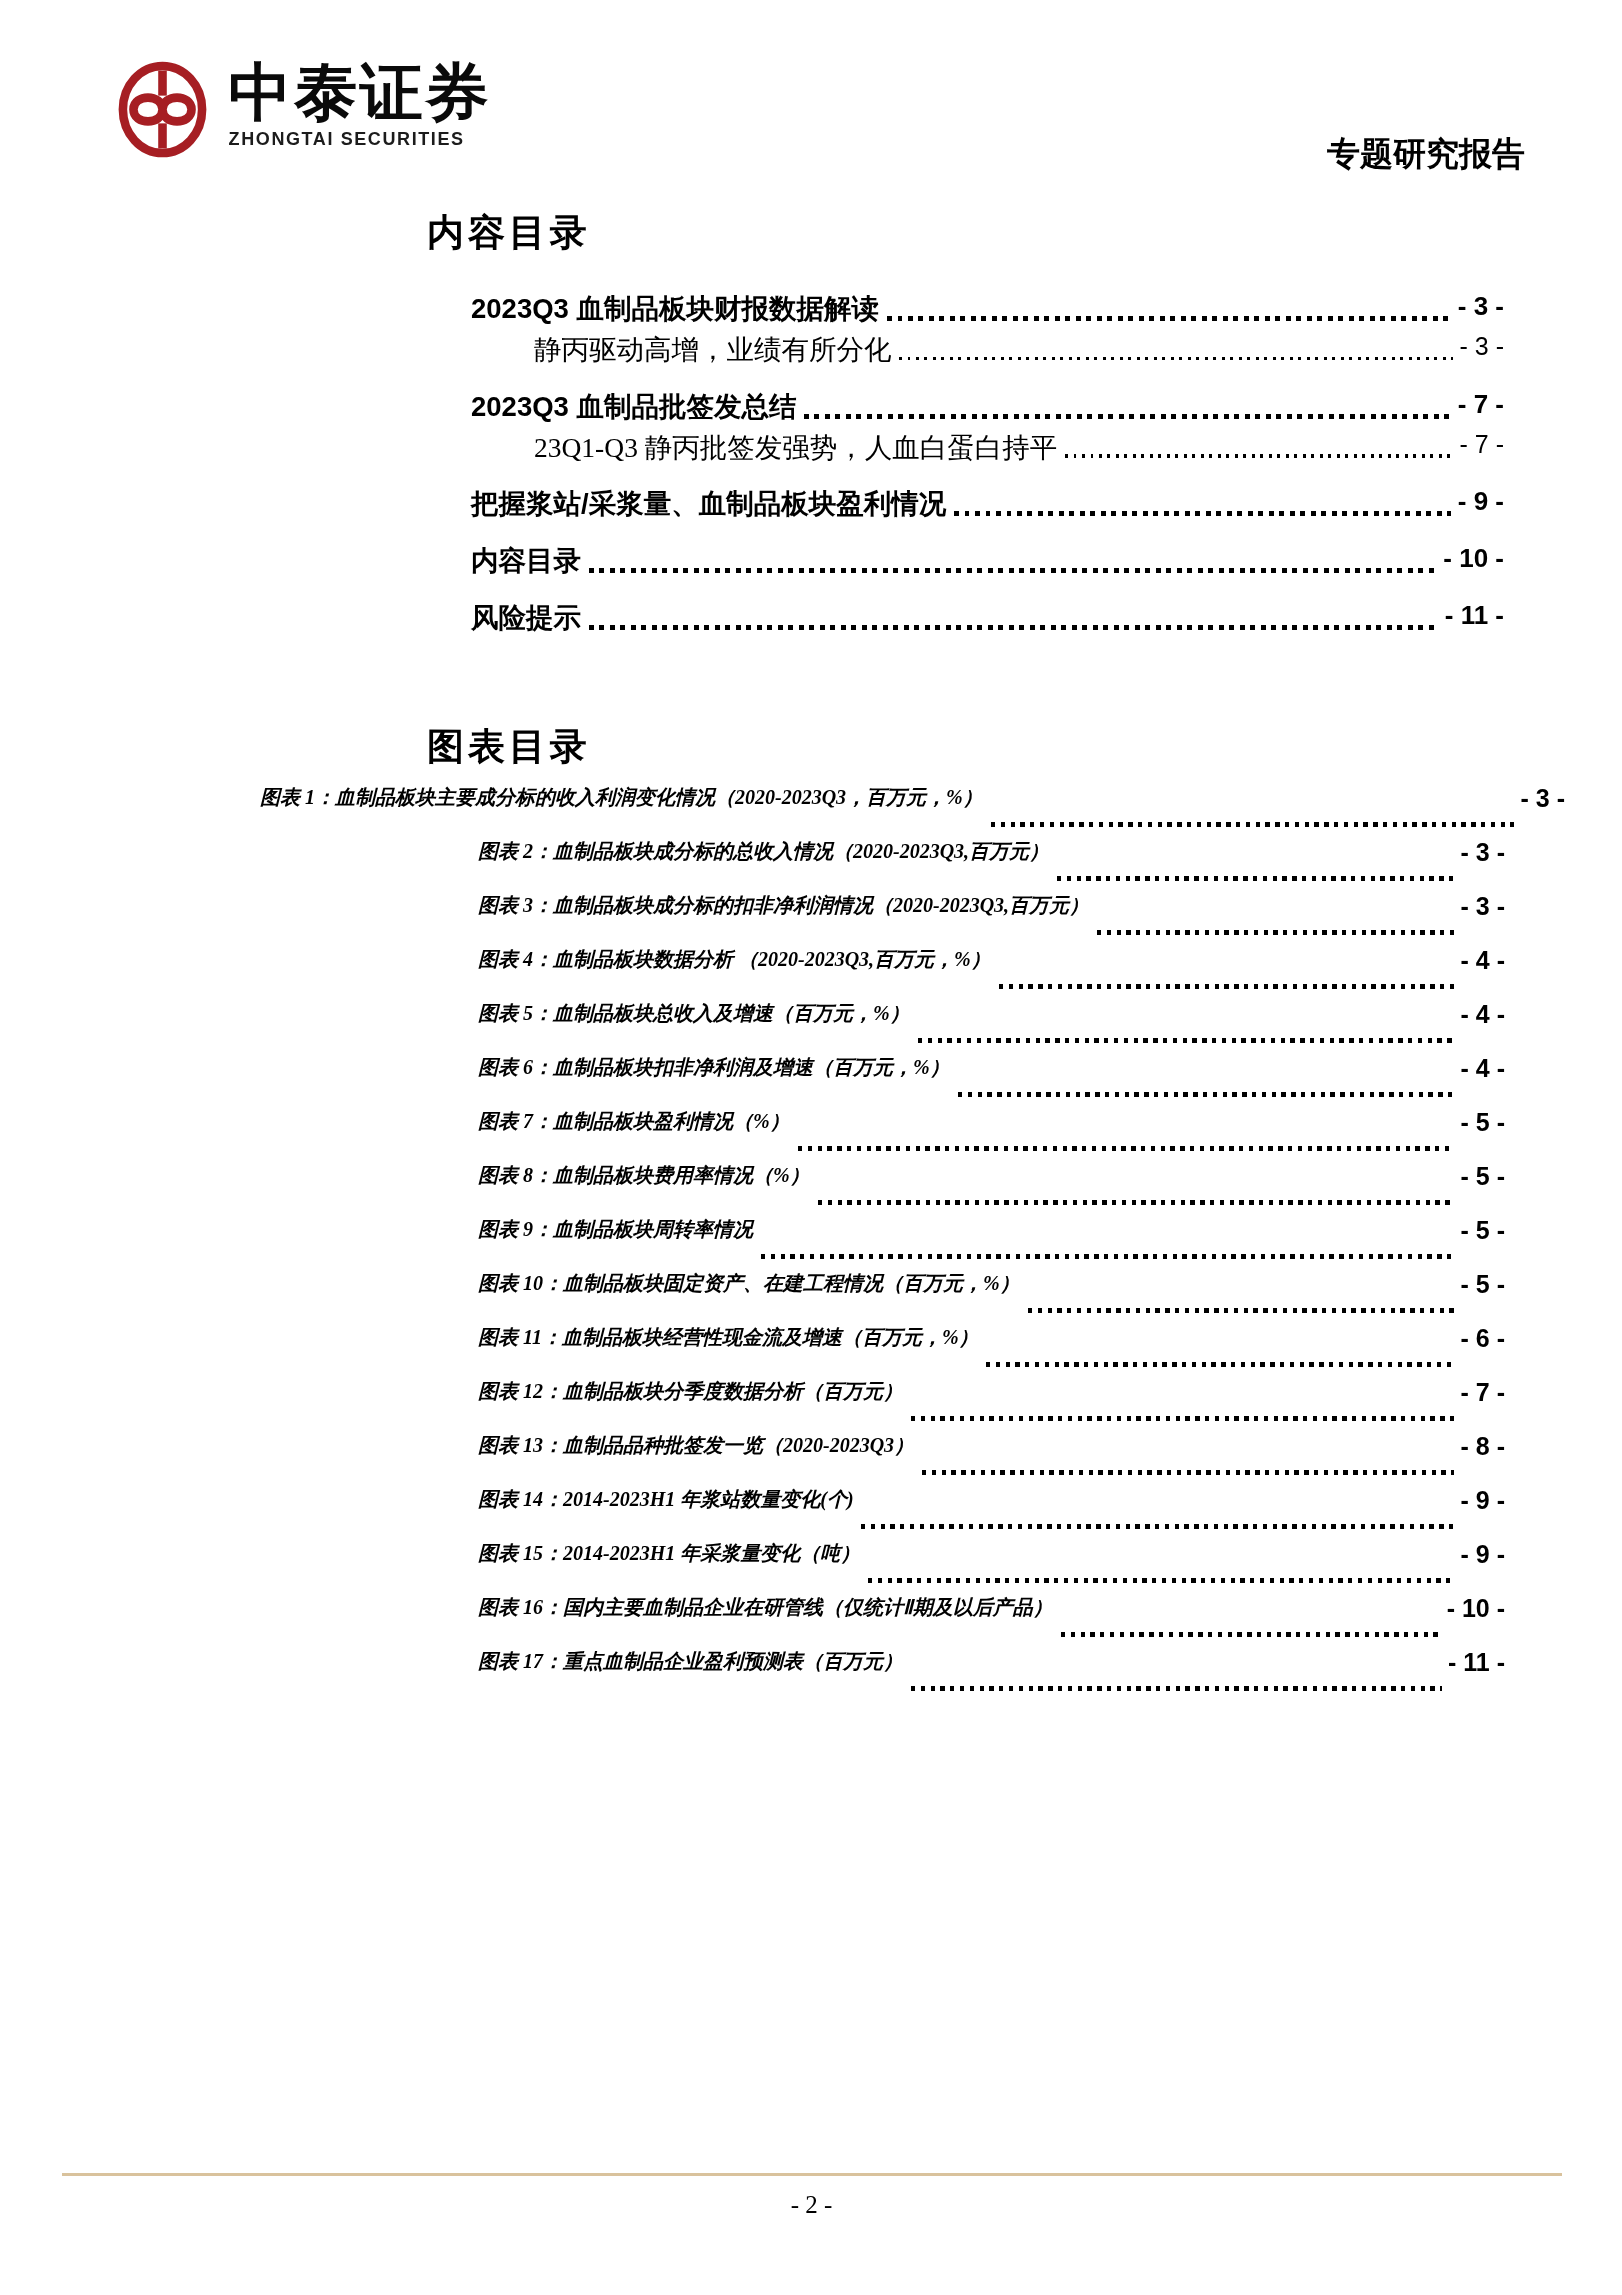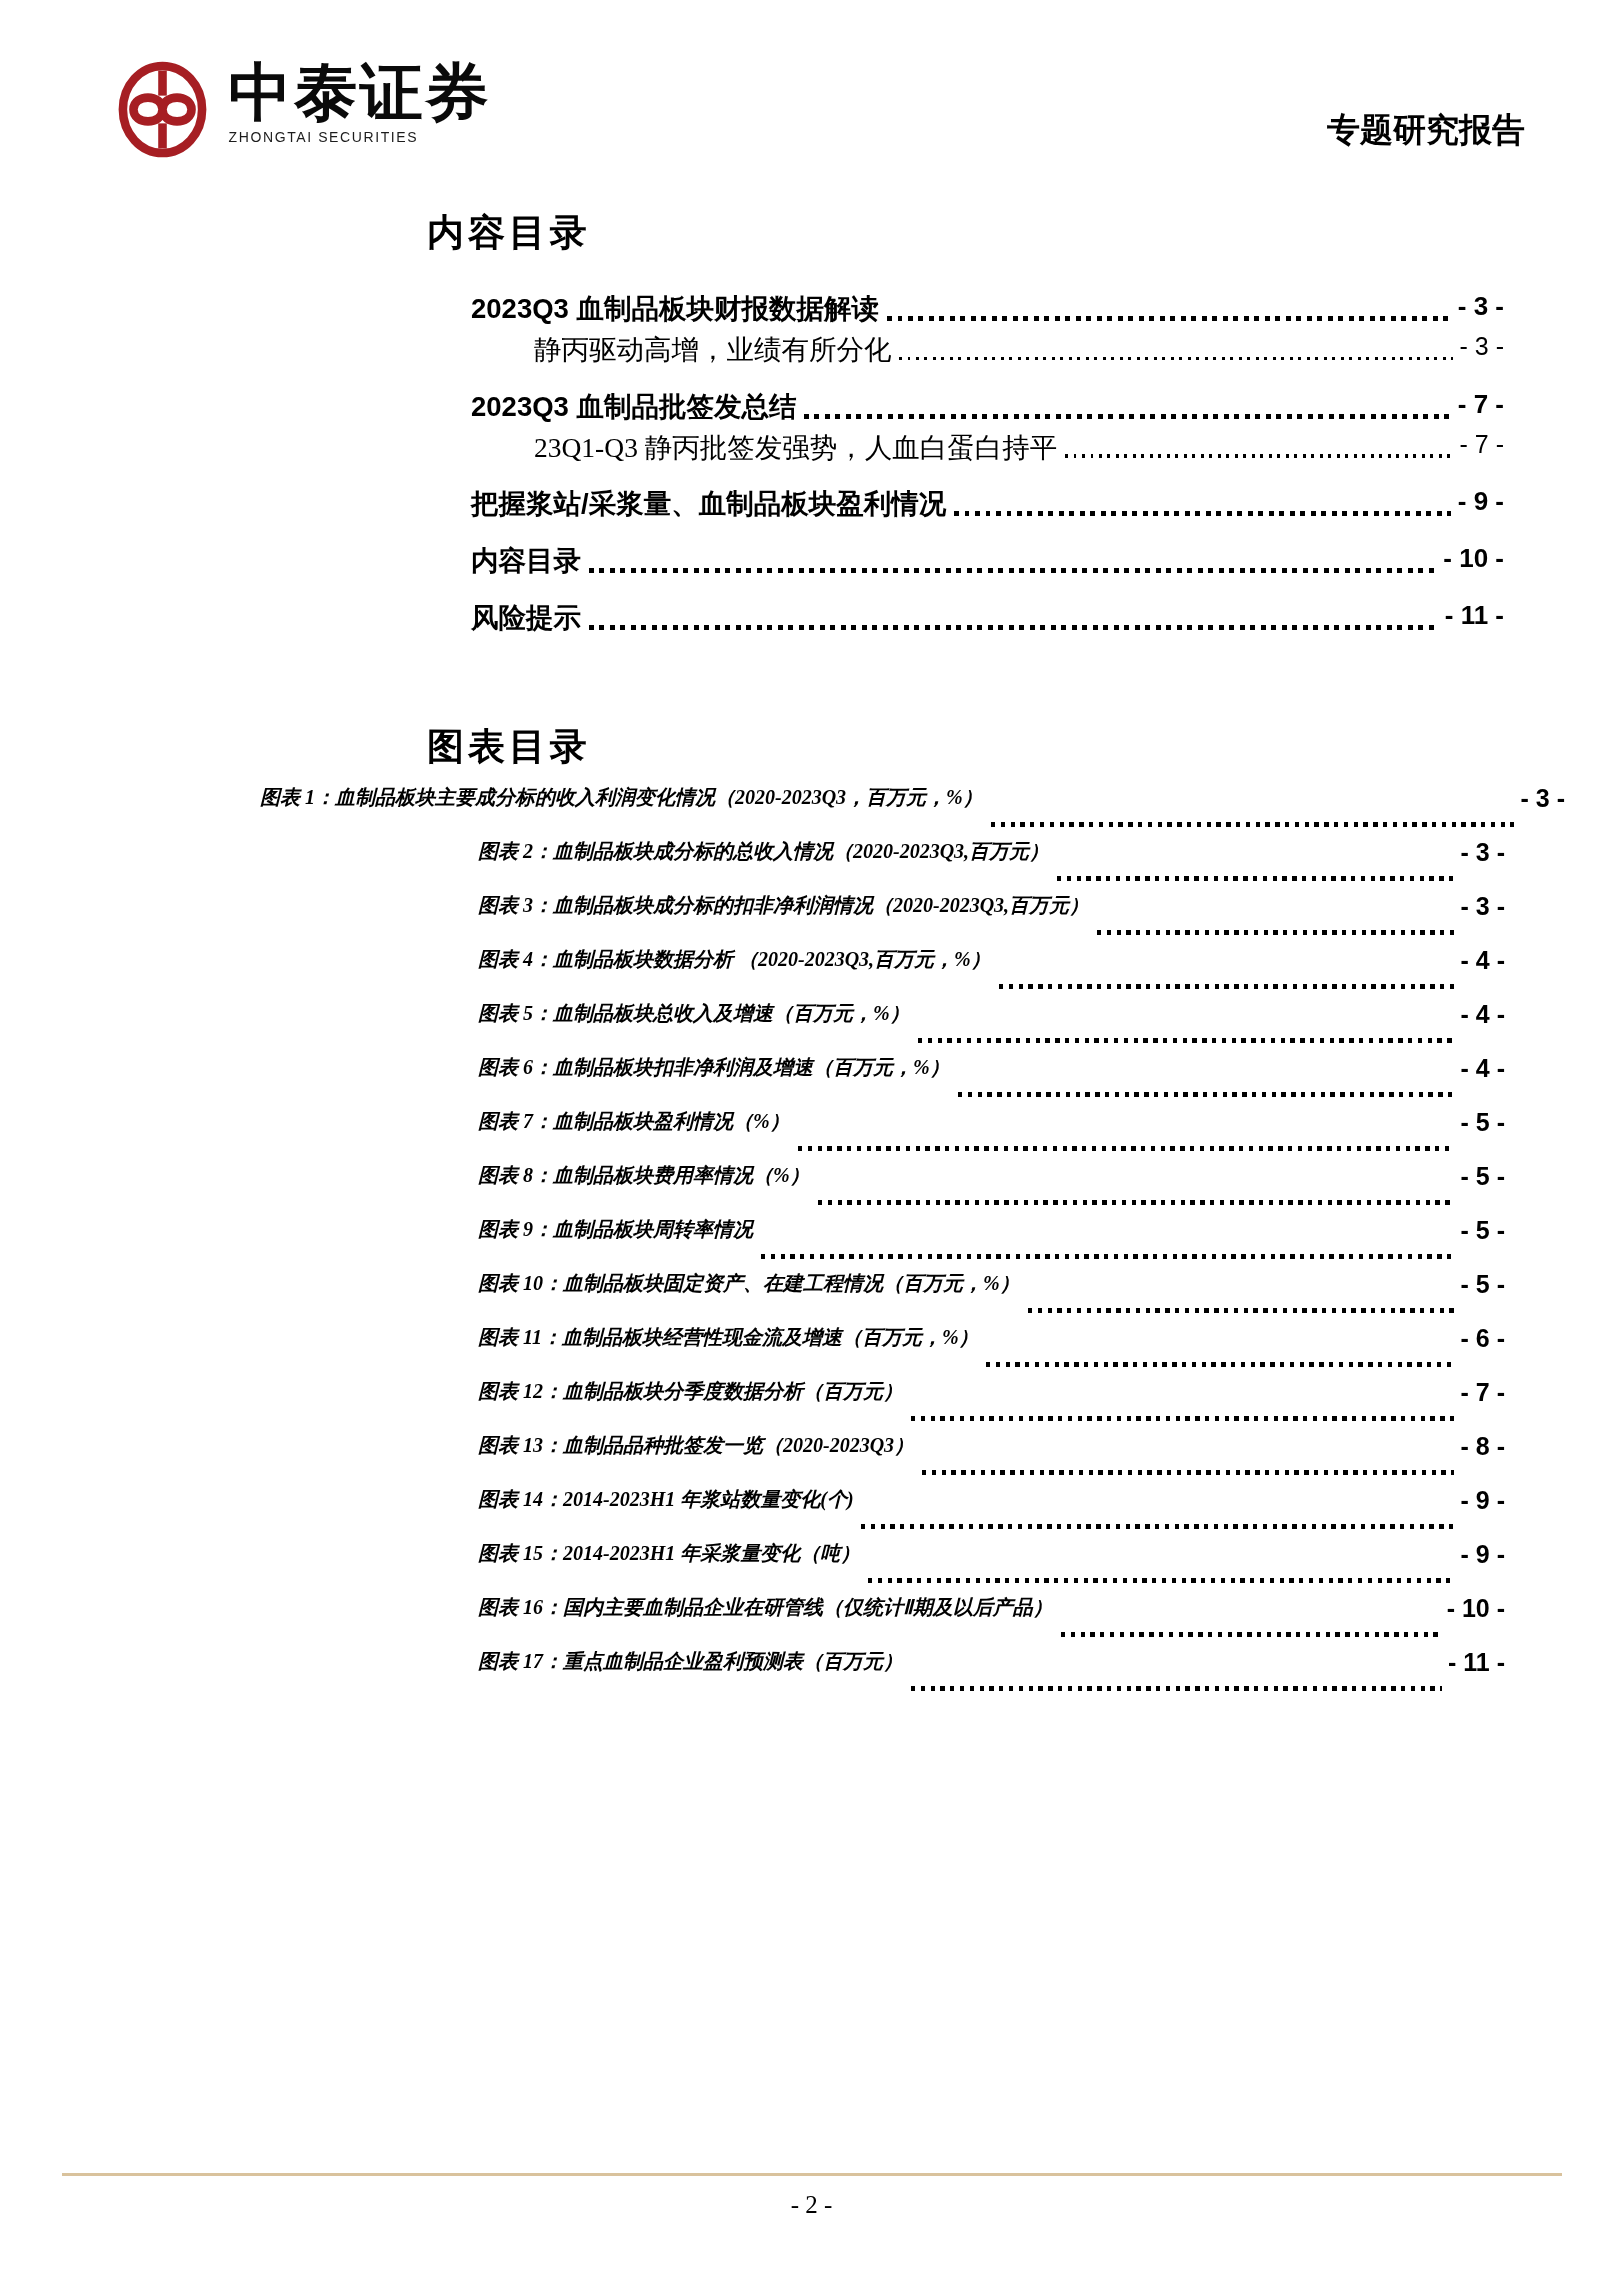--- a/index.html
+++ b/index.html
@@ -13,25 +13,25 @@
   }
   
   .brand{position:absolute;left:116px;top:60px;display:flex;align-items:flex-start;}
   .brand-mark{width:93px;height:99px;flex:0 0 auto;}
   .brand-text{margin-left:19.6px;}
   .brand-cn{
     font-family:"Liberation Sans",sans-serif;font-weight:700;
     font-size:63px;line-height:65px;letter-spacing:2.6px;color:#0a0a0a;
   }
   .brand-en{
-    font-family:"Liberation Sans",sans-serif;font-weight:400;
-    font-size:14px;letter-spacing:1.6px;color:#1c1c1c;margin-top:3.9px;white-space:nowrap;
+    font-family:"Liberation Sans",sans-serif;font-weight:700;
+    font-size:18px;letter-spacing:1.6px;color:#1c1c1c;margin-top:3.9px;white-space:nowrap;
   }
   .report-type{
-    position:absolute;left:1327px;top:108px;
+    position:absolute;left:1327px;top:132px;
     font-size:33px;font-weight:700;white-space:nowrap;
   }
   
   .sec-title{
     position:absolute;left:427px;
     font-size:37px;font-weight:700;letter-spacing:3.9px;white-space:nowrap;
   }
   .sec-title.toc{top:208px;}
   .sec-title.fig{top:722px;}
   

